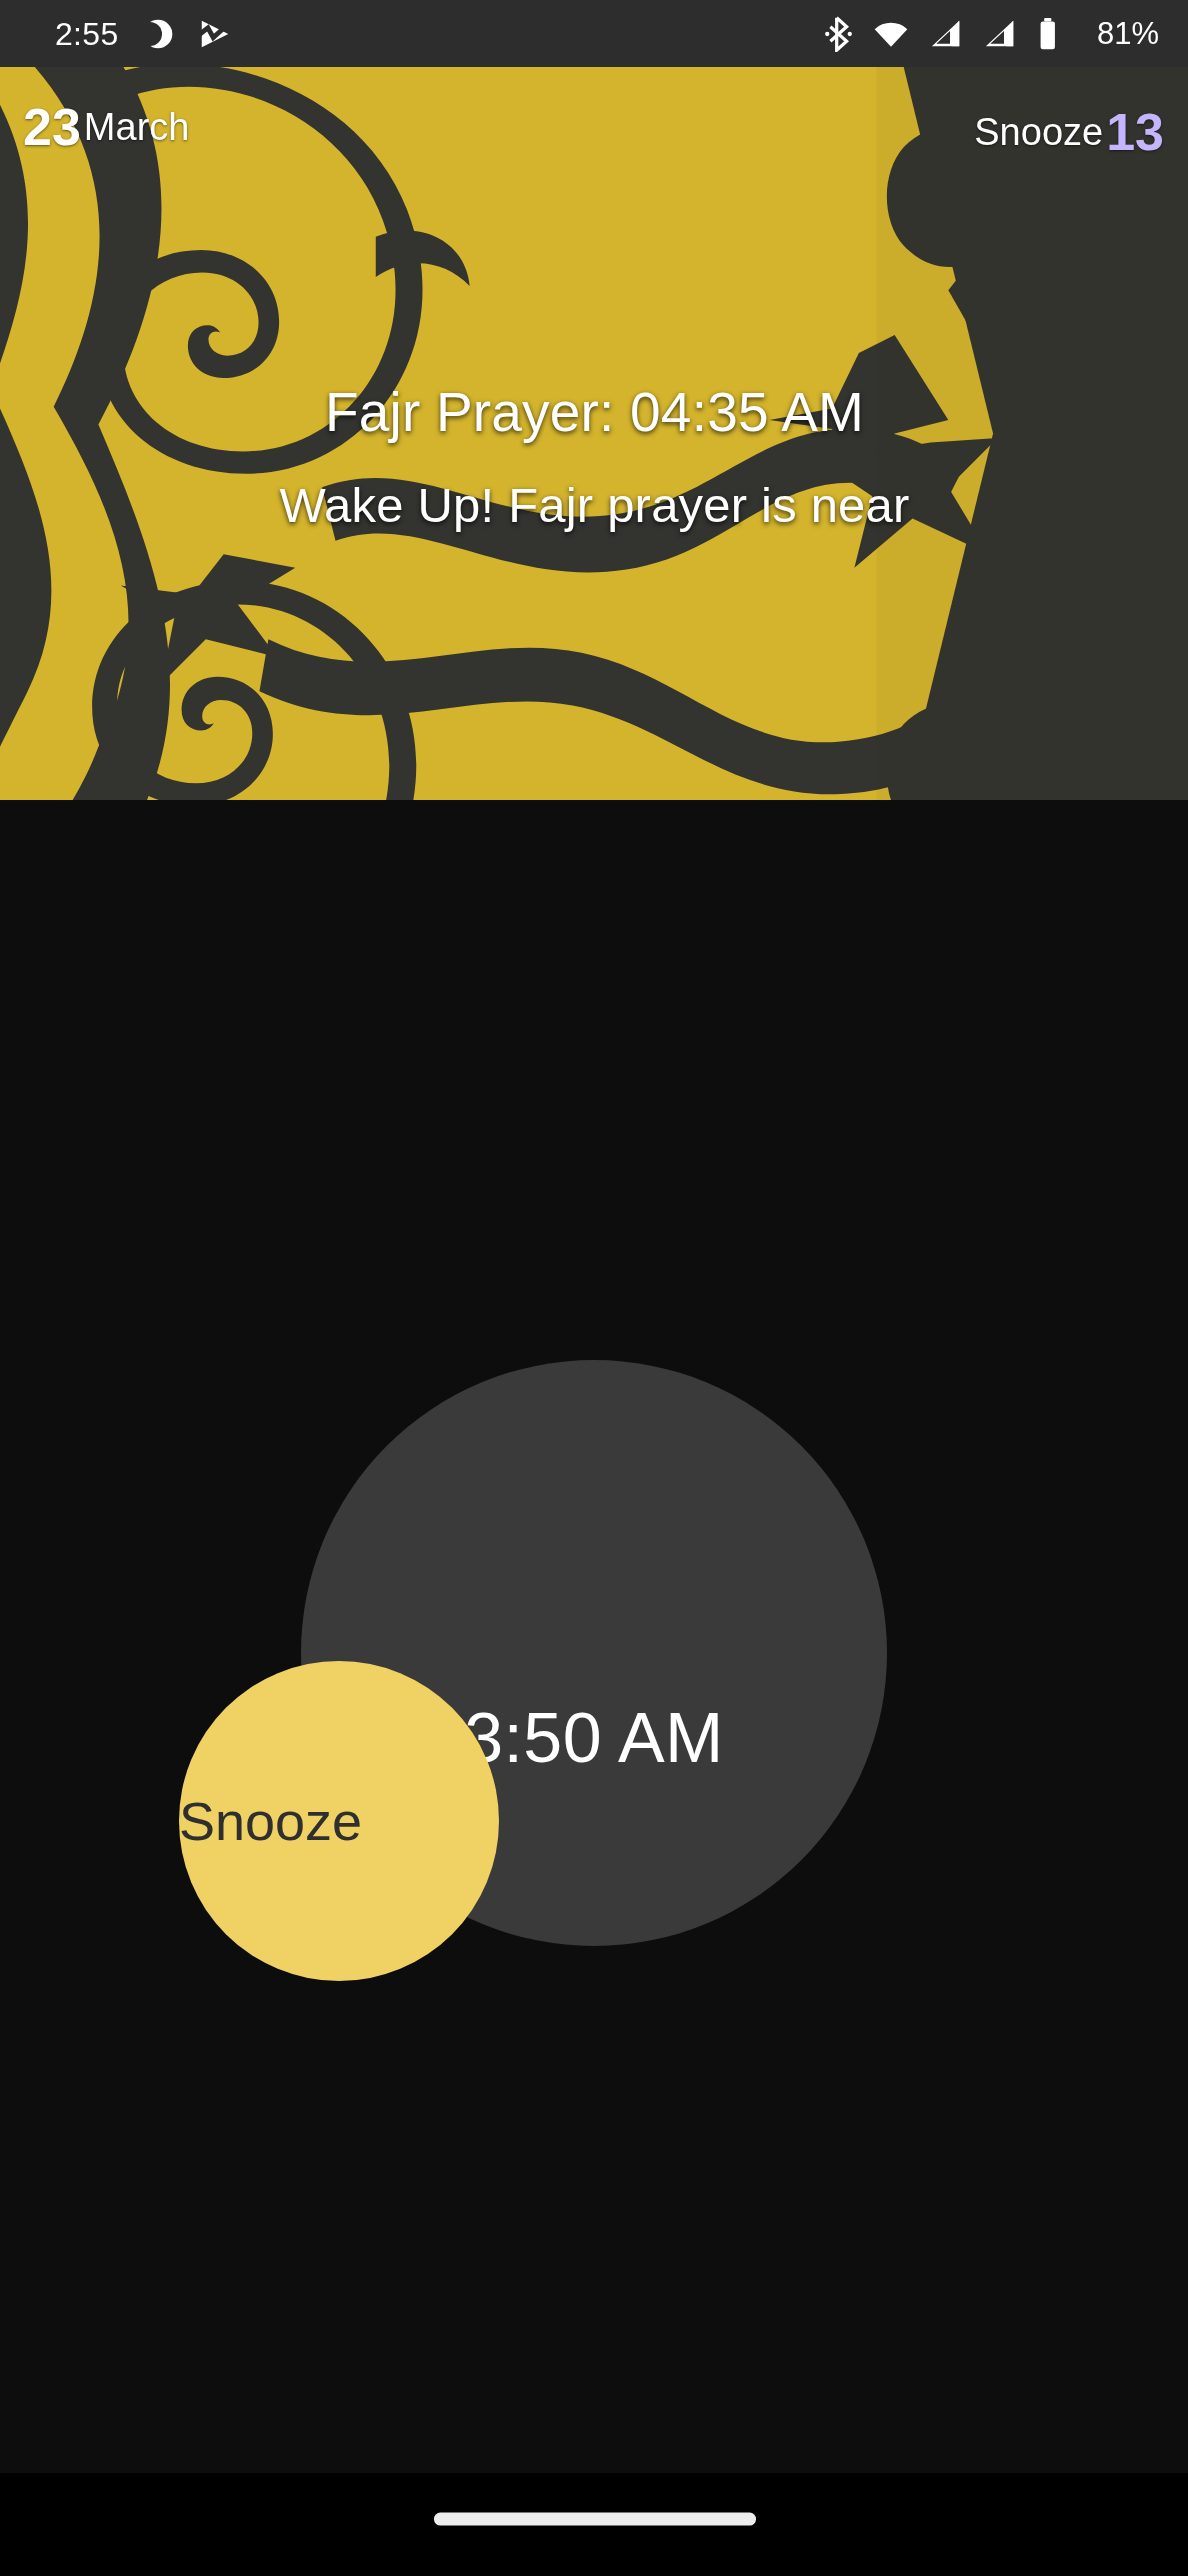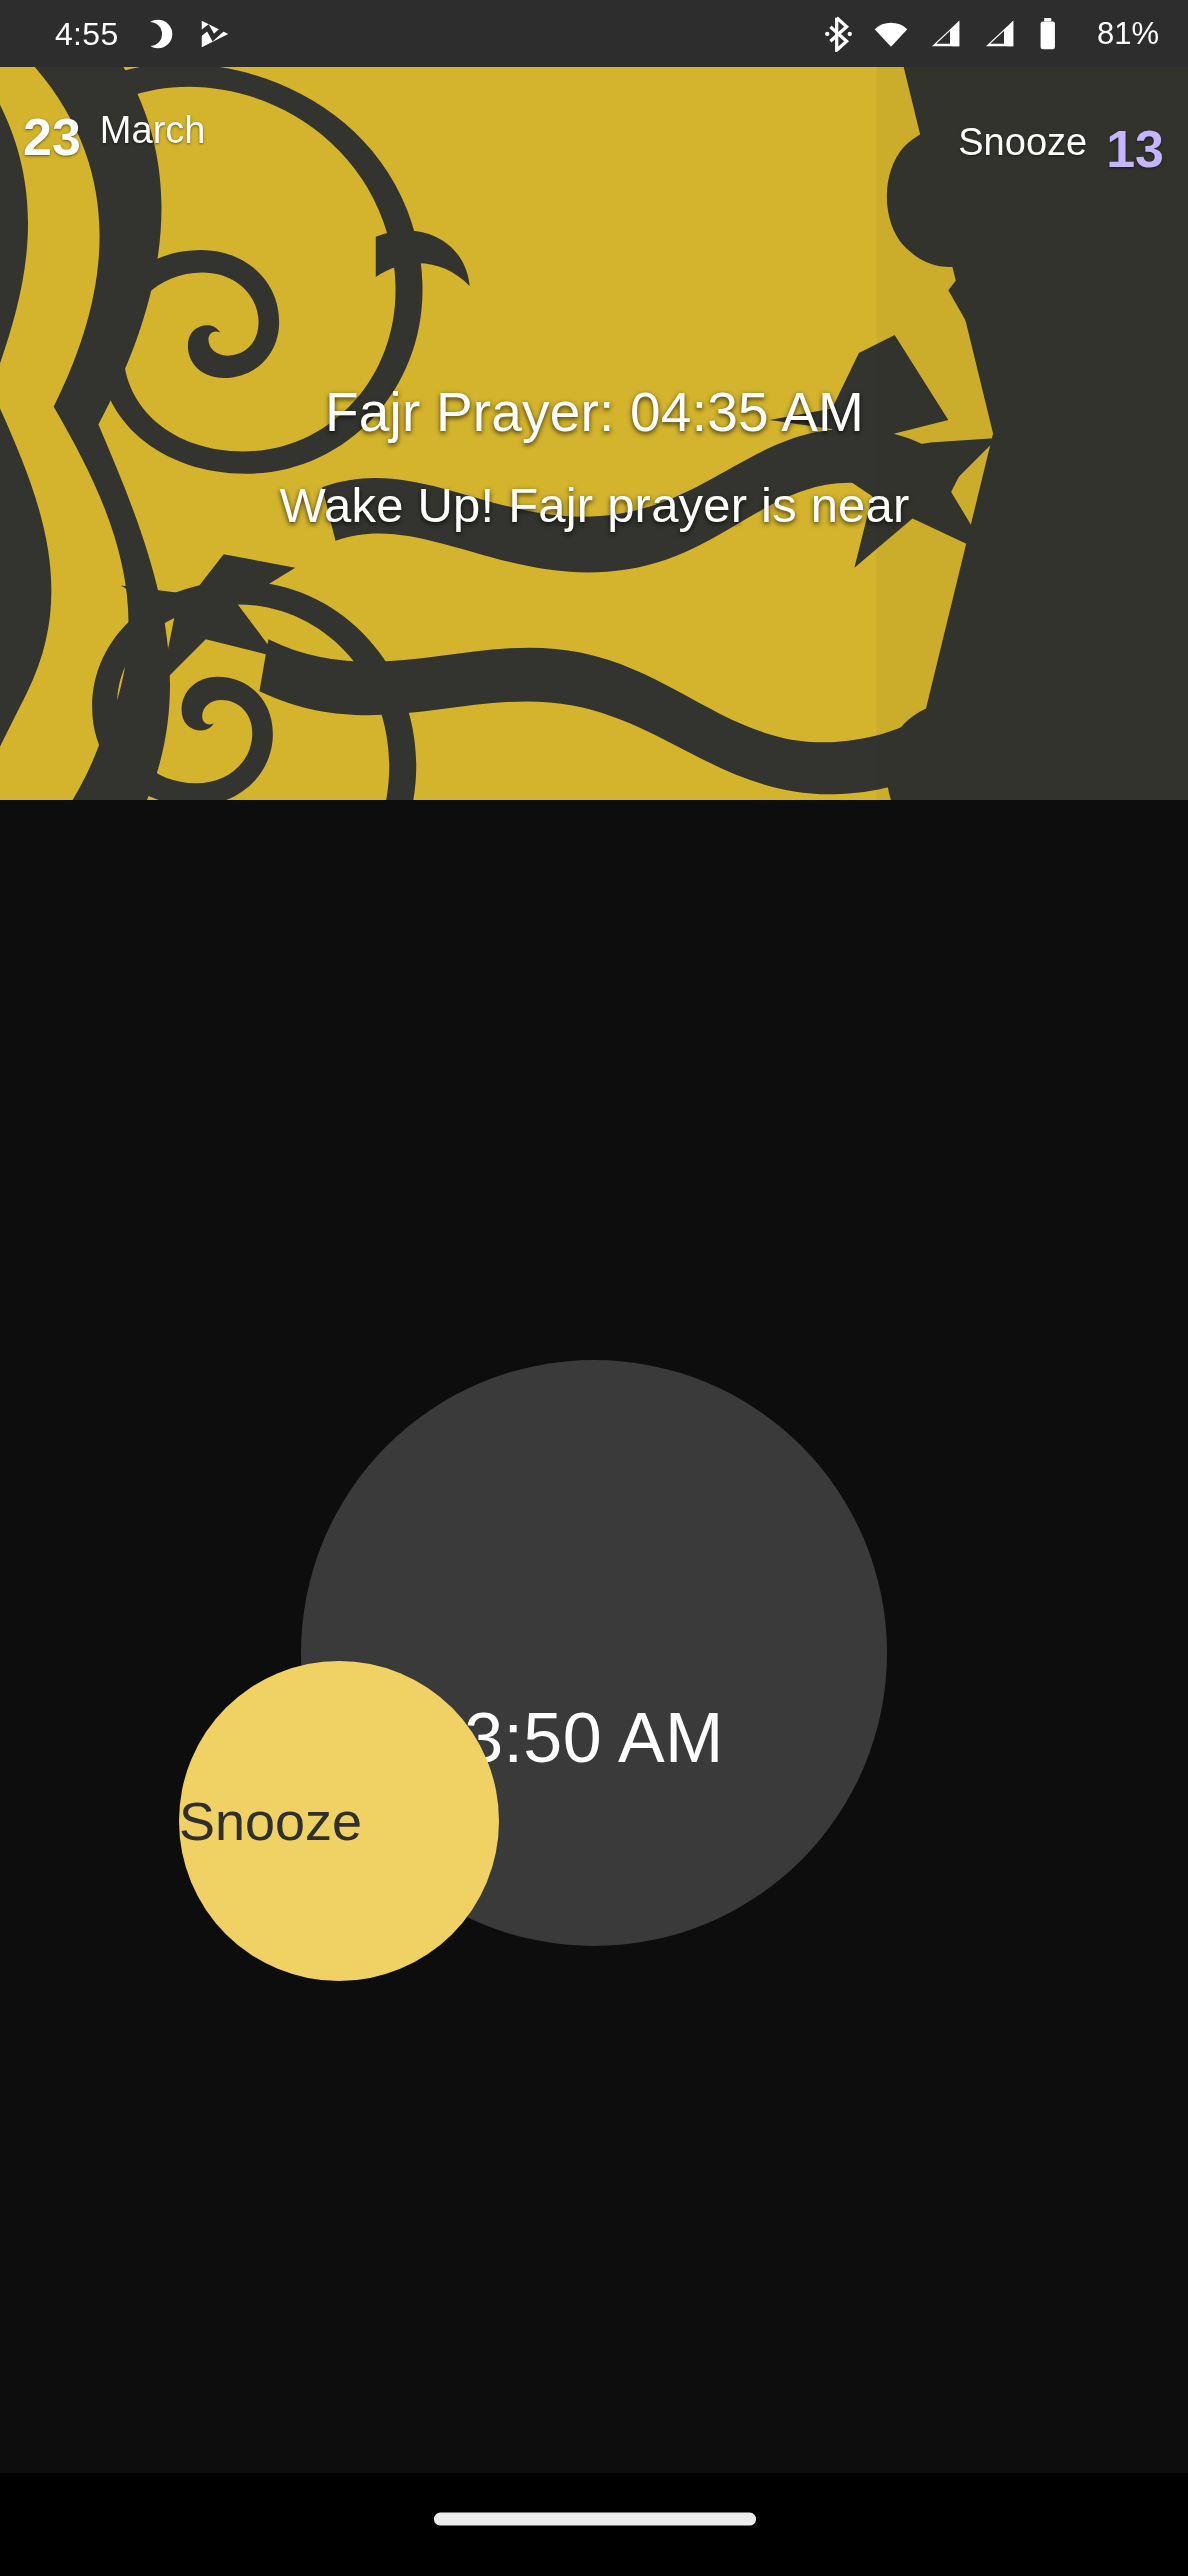--- a/index.html
+++ b/index.html
@@ -50,21 +50,21 @@
     width:1189px; height:733px;
   }
   .banner-row {
     position:absolute; top:34px; left:0;
     width:1189px;
     display:flex; align-items:baseline;
     justify-content:space-between;
     padding:0 25px 0 23px;
   }
   .date-group, .hijri-group {
-    display:flex; align-items:flex-start; gap:19px;margin-top:10px;
+    display:flex; align-items:center; gap:3px;
   }
   .date-day {
     color:#fff; font-size:52px; font-weight:700;
     line-height:1;
     text-shadow:0 0.9px 2.7px rgba(0,0,0,.55);
   }
   .date-month {
     color:#fff; font-size:38px; font-weight:400;
     line-height:1;
     text-shadow:0 0.9px 2.7px rgba(0,0,0,.55);
@@ -145,21 +145,21 @@
     transform:translateY(-5.4px);
   }
 </style>
 </head>
 <body>
 
 <div id="phone">
 
   <div class="statusbar">
     <div class="sb-left">
-      <div class="sb-clock">4:55</div>
+      <div class="sb-clock">2:55</div>
 
       <svg class="sb-ico" width="34" height="34" viewBox="0 0 38 38">
         <defs>
           <mask id="moonMask">
             <rect width="38" height="38" fill="#fff"></rect>
             <circle cx="10" cy="19" r="13.5" fill="#000"></circle>
           </mask>
         </defs>
         <circle cx="19" cy="19" r="16" fill="#fff" mask="url(#moonMask)"></circle>
         <path d="M19 3 A16 16 0 0 0 19 35 A13.5 13.5 0 0 1 19 3 Z" fill="#fff"></path>

